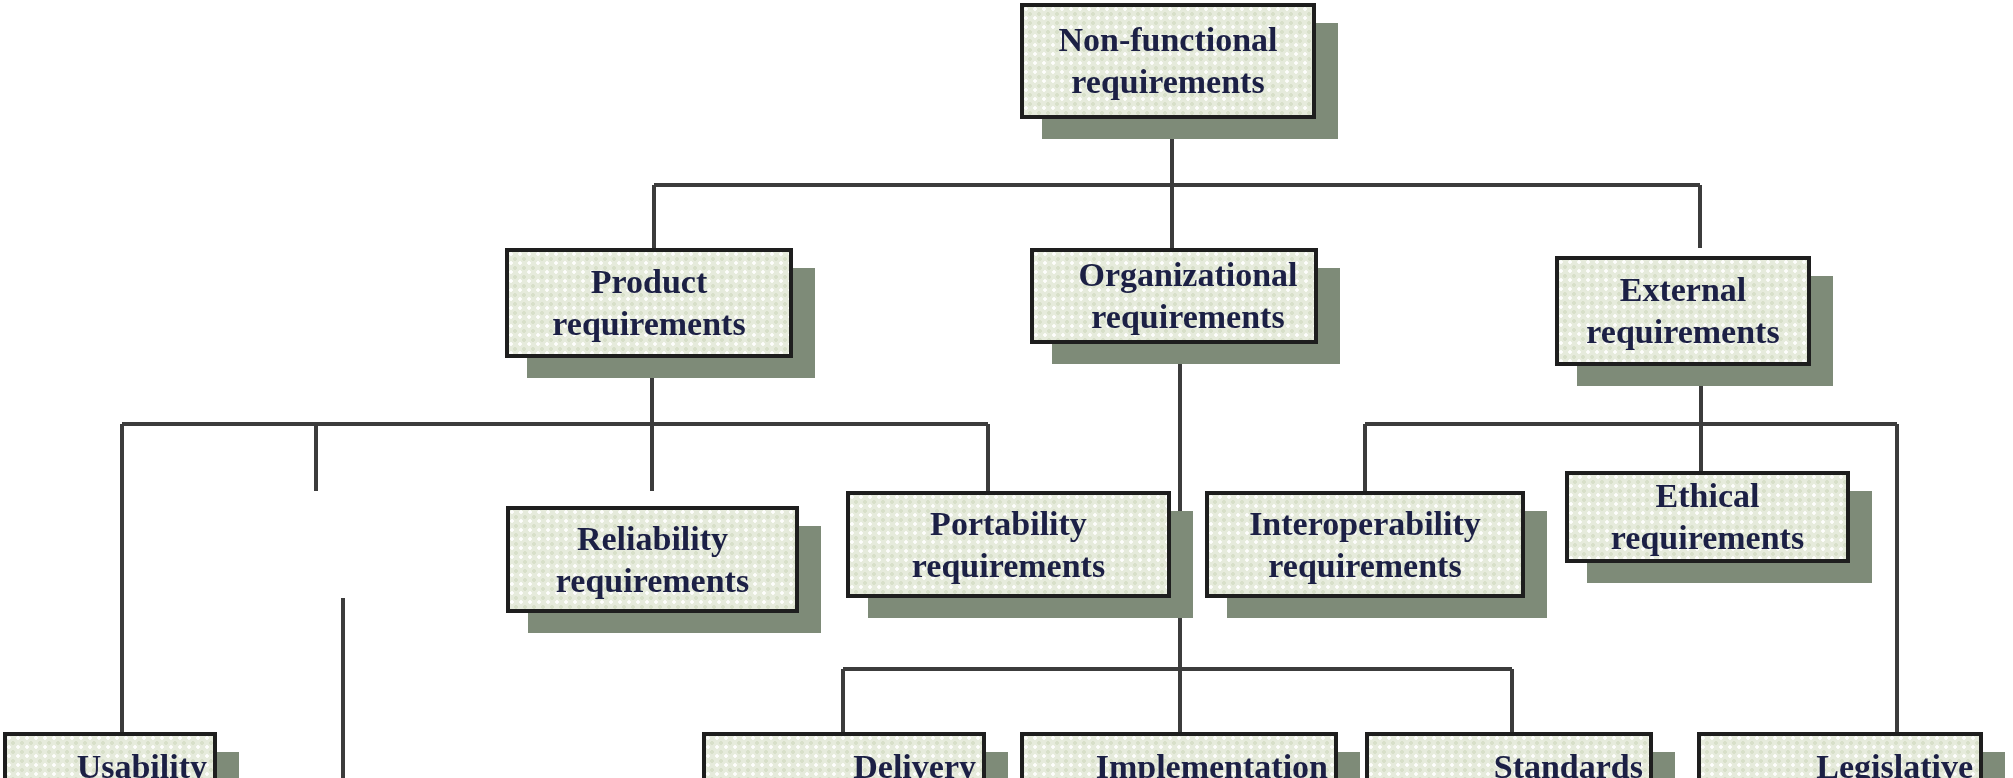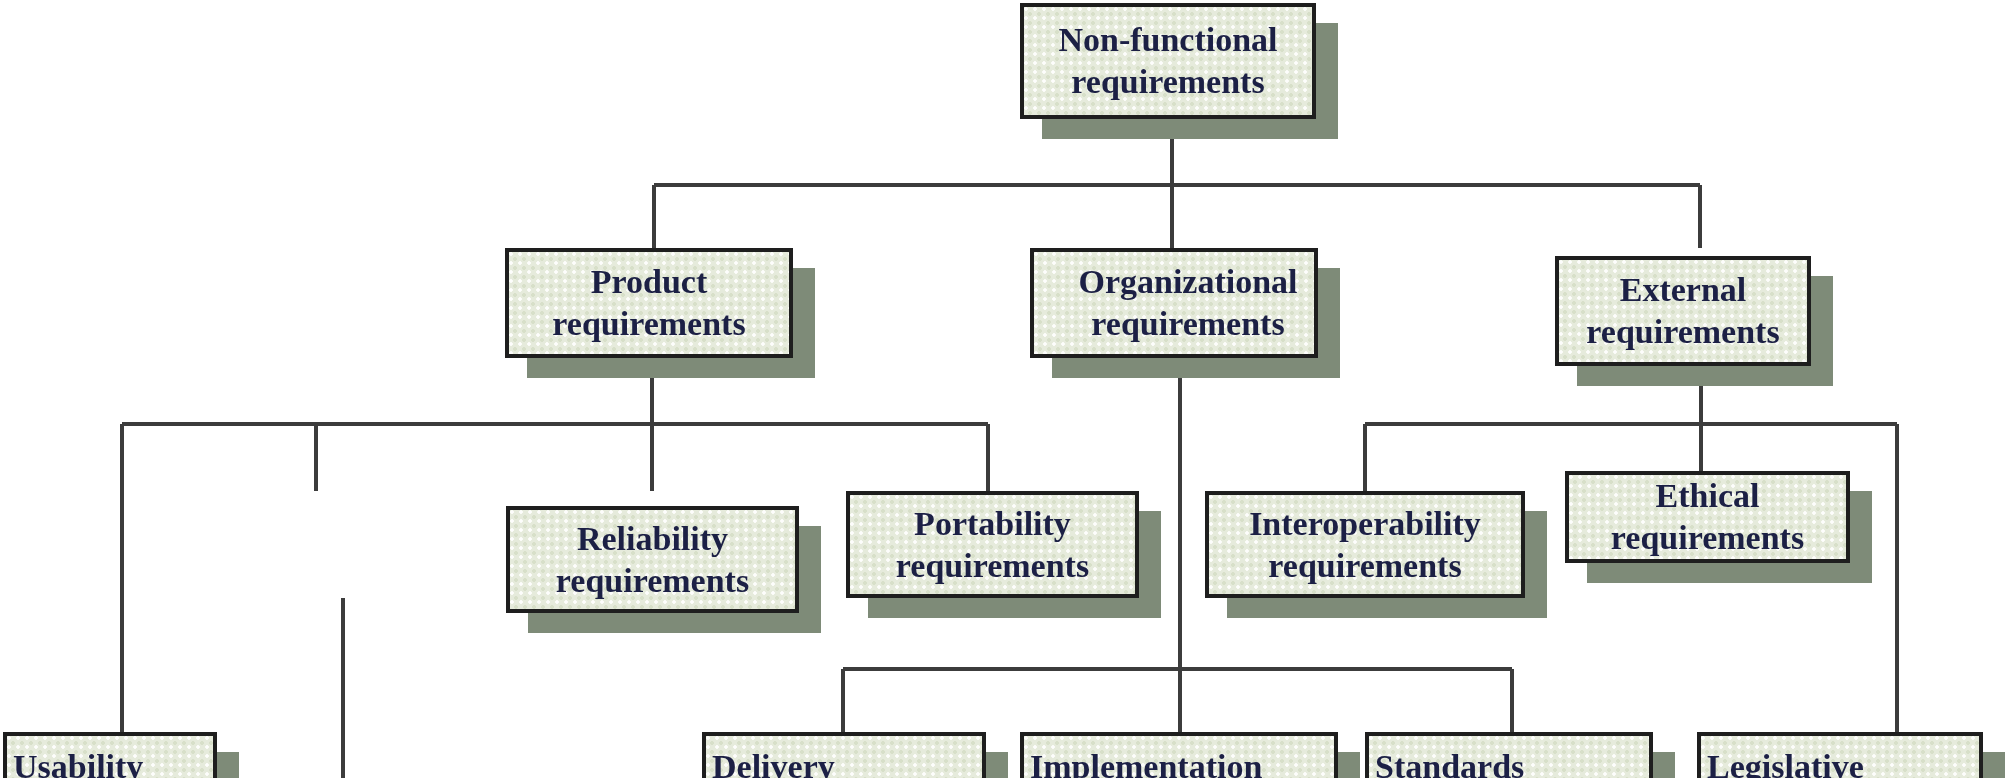--- a/index.html
+++ b/index.html
@@ -16,21 +16,21 @@
     position:relative;
     width:2013px;height:778px;
     background:var(--background);
     overflow:hidden;
   }
   #connectors{position:absolute;left:0;top:0;width:2013px;height:778px;}
   #connectors line{stroke:var(--connector);stroke-width:4;shape-rendering:crispEdges;}
   .node{
     position:absolute;
     box-sizing:border-box;
-    display:flex;align-items:center;justify-content:flex-start;
+    display:flex;align-items:center;justify-content:flex-end;
     text-align:center;
     background-color:var(--box-fill);
     background-image:
       radial-gradient(circle at 2px 2px, rgba(255,255,255,.9) 1.5px, rgba(255,255,255,0) 2.1px),
       radial-gradient(circle at 6px 7px, rgba(203,214,186,.55) 1.6px, rgba(0,0,0,0) 2.2px);
     background-size:9px 9px;
     border:4px solid var(--box-border);
     box-shadow:22px 20px 0 var(--box-shadow);
     color:var(--text);
     font-family:"Liberation Serif",serif;
@@ -71,31 +71,31 @@
     <line x1="1512" y1="669" x2="1512" y2="732"></line>
   </svg>
 
   <div class="node" style="left:1020px;top:3px;width:296px;height:116px;">
     <span>Non-functional requirements</span>
   </div>
 
   <div class="node" style="left:505px;top:248px;width:288px;height:110px;">
     <span>Product requirements</span>
   </div>
-  <div class="node" style="left:1030px;top:248px;width:288px;height:110px;padding-left:28px;">
+  <div class="node" style="left:1030px;top:248px;width:288px;height:96px;padding-left:28px;">
     <span>Organizational requirements</span>
   </div>
   <div class="node" style="left:1555px;top:256px;width:256px;height:110px;">
     <span>External requirements</span>
   </div>
 
   <div class="node" style="left:506px;top:506px;width:293px;height:107px;">
     <span>Reliability requirements</span>
   </div>
-  <div class="node" style="left:846px;top:491px;width:293px;height:107px;">
+  <div class="node" style="left:846px;top:491px;width:325px;height:107px;">
     <span>Portability requirements</span>
   </div>
   <div class="node" style="left:1205px;top:491px;width:320px;height:107px;">
     <span>Interoperability requirements</span>
   </div>
   <div class="node" style="left:1565px;top:471px;width:285px;height:92px;">
     <span>Ethical requirements</span>
   </div>
 
   <div class="node bottom" style="left:3px;top:732px;width:214px;height:120px;">

